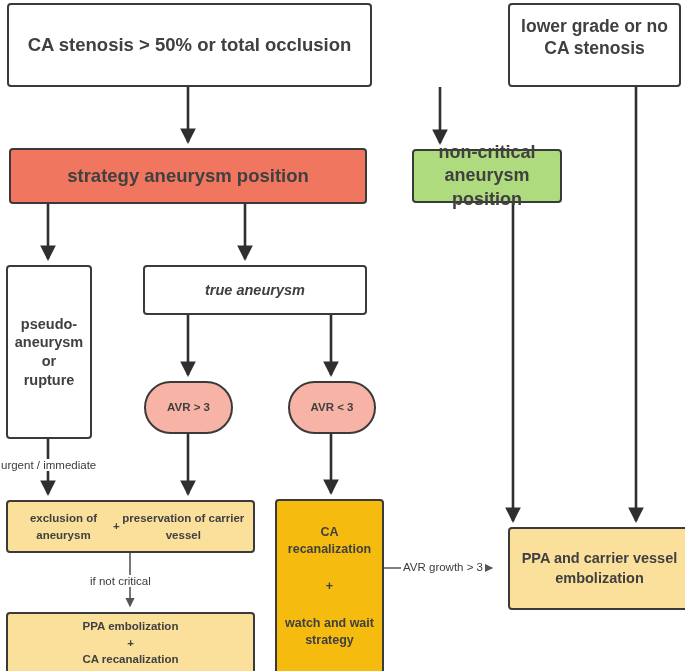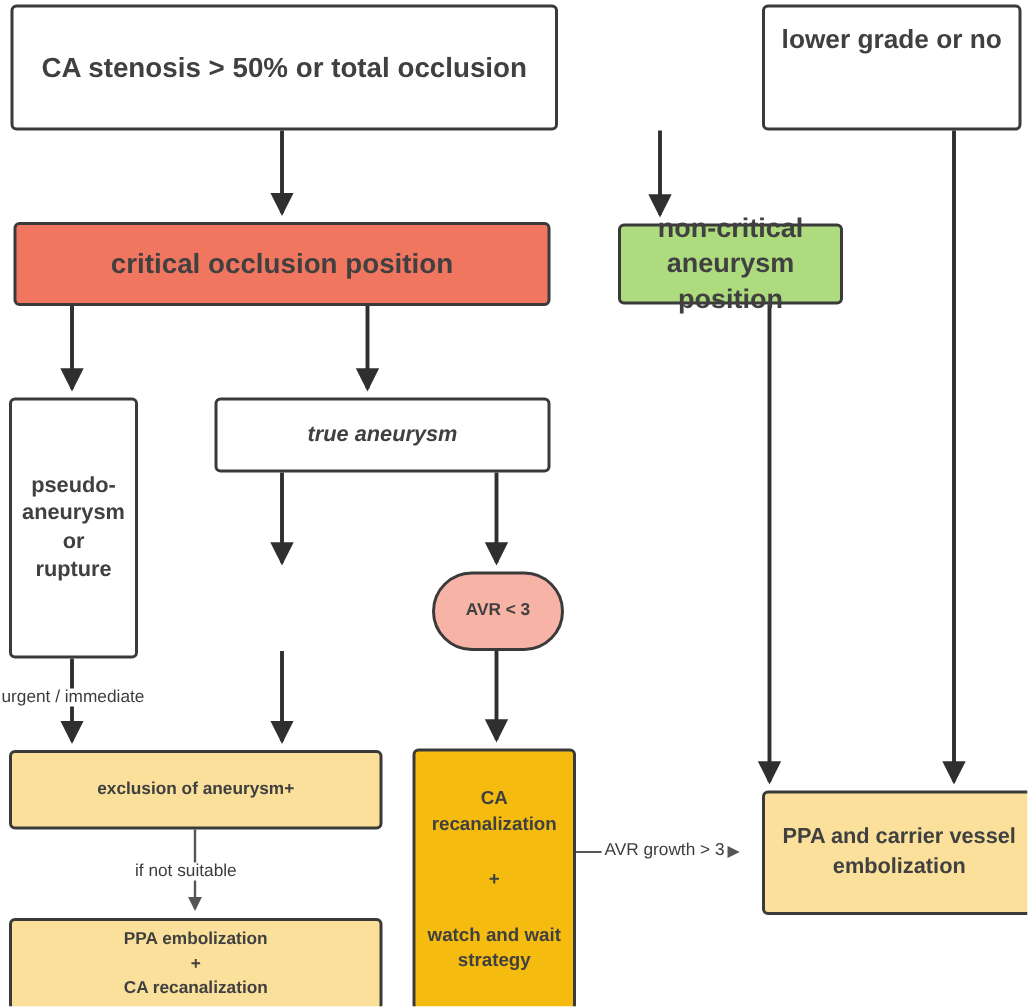--- a/index.html
+++ b/index.html
@@ -82,50 +82,55 @@
 
     <path d="M384,568 L492,568" stroke="#555555" stroke-width="1.4" fill="none" marker-end="url(#ahthin)"></path>
   </svg>
 
   <div class="node white" style="left:7px; top:3px; width:365px; height:84px; font-size:18.5px;">
     <span>CA stenosis &gt; 50% or total occlusion</span>
   </div>
 
   <div class="node white" style="left:508px; top:3px; width:173px; height:84px; font-size:17.5px; flex-direction:column; justify-content:flex-start; padding-top:10px;">
     <span>lower grade or no</span>
+    <span>CA stenosis</span>
   </div>
 
   <div class="node red" style="left:9px; top:148px; width:358px; height:56px; font-size:18.5px;">
-    <span>critical occlusion position</span>
+    <span>strategy aneurysm position</span>
   </div>
 
   <div class="node green" style="left:412px; top:149px; width:150px; height:54px; font-size:18px; flex-direction:column;">
     <span>non-critical</span>
     <span>aneurysm position</span>
   </div>
 
   <div class="node white" style="left:6px; top:265px; width:86px; height:174px; font-size:14.5px; flex-direction:column;">
     <span>pseudo-</span>
     <span>aneurysm</span>
     <span>or</span>
     <span>rupture</span>
   </div>
 
   <div class="node white" style="left:143px; top:265px; width:224px; height:50px; font-size:14.5px;font-style:italic;">
     <span>true aneurysm</span>
   </div>
 
+  <div class="node pink" style="left:144px; top:381px; width:89px; height:53px; font-size:11.5px;">
+    <span>AVR &gt; 3</span>
+  </div>
 
   <div class="node pink" style="left:288px; top:381px; width:88px; height:53px; font-size:11.5px;">
     <span>AVR &lt; 3</span>
   </div>
 
   <div class="node yellow" style="left:6px; top:500px; width:249px; height:53px; font-size:11.5px; flex-direction:row; line-height:1.45;">
     <span>exclusion of aneurysm</span>
     <span>+</span>
+    <span>preservation of carrier vessel</span>
   </div>
 
   <div class="node yellow" style="left:6px; top:612px; width:249px; height:62px; font-size:11.5px; flex-direction:column; line-height:1.45;">
     <span>PPA embolization</span>
     <span>+</span>
     <span>CA recanalization</span>
   </div>
 
   <div class="node orange" style="left:275px; top:499px; width:109px; height:175px; font-size:12.5px; flex-direction:column; line-height:1.35;">
     <span>CA</span>
@@ -137,17 +142,17 @@
     <span>strategy</span>
   </div>
 
   <div class="node yellow" style="left:508px; top:527px; width:183px; height:83px; font-size:14.5px; flex-direction:column; line-height:1.35;">
     <span>PPA and carrier vessel</span>
     <span>embolization</span>
   </div>
 
   <div class="edge-label" style="left:-1px; top:459px;">urgent / immediate</div>
 
-  <div class="edge-label" style="left:88px; top:575px;">if not suitable</div>
+  <div class="edge-label" style="left:88px; top:575px;">if not critical</div>
 
   <div class="edge-label" style="left:401px; top:561px;">AVR growth &gt; 3</div>
 
 </div>
 
 </body></html>

